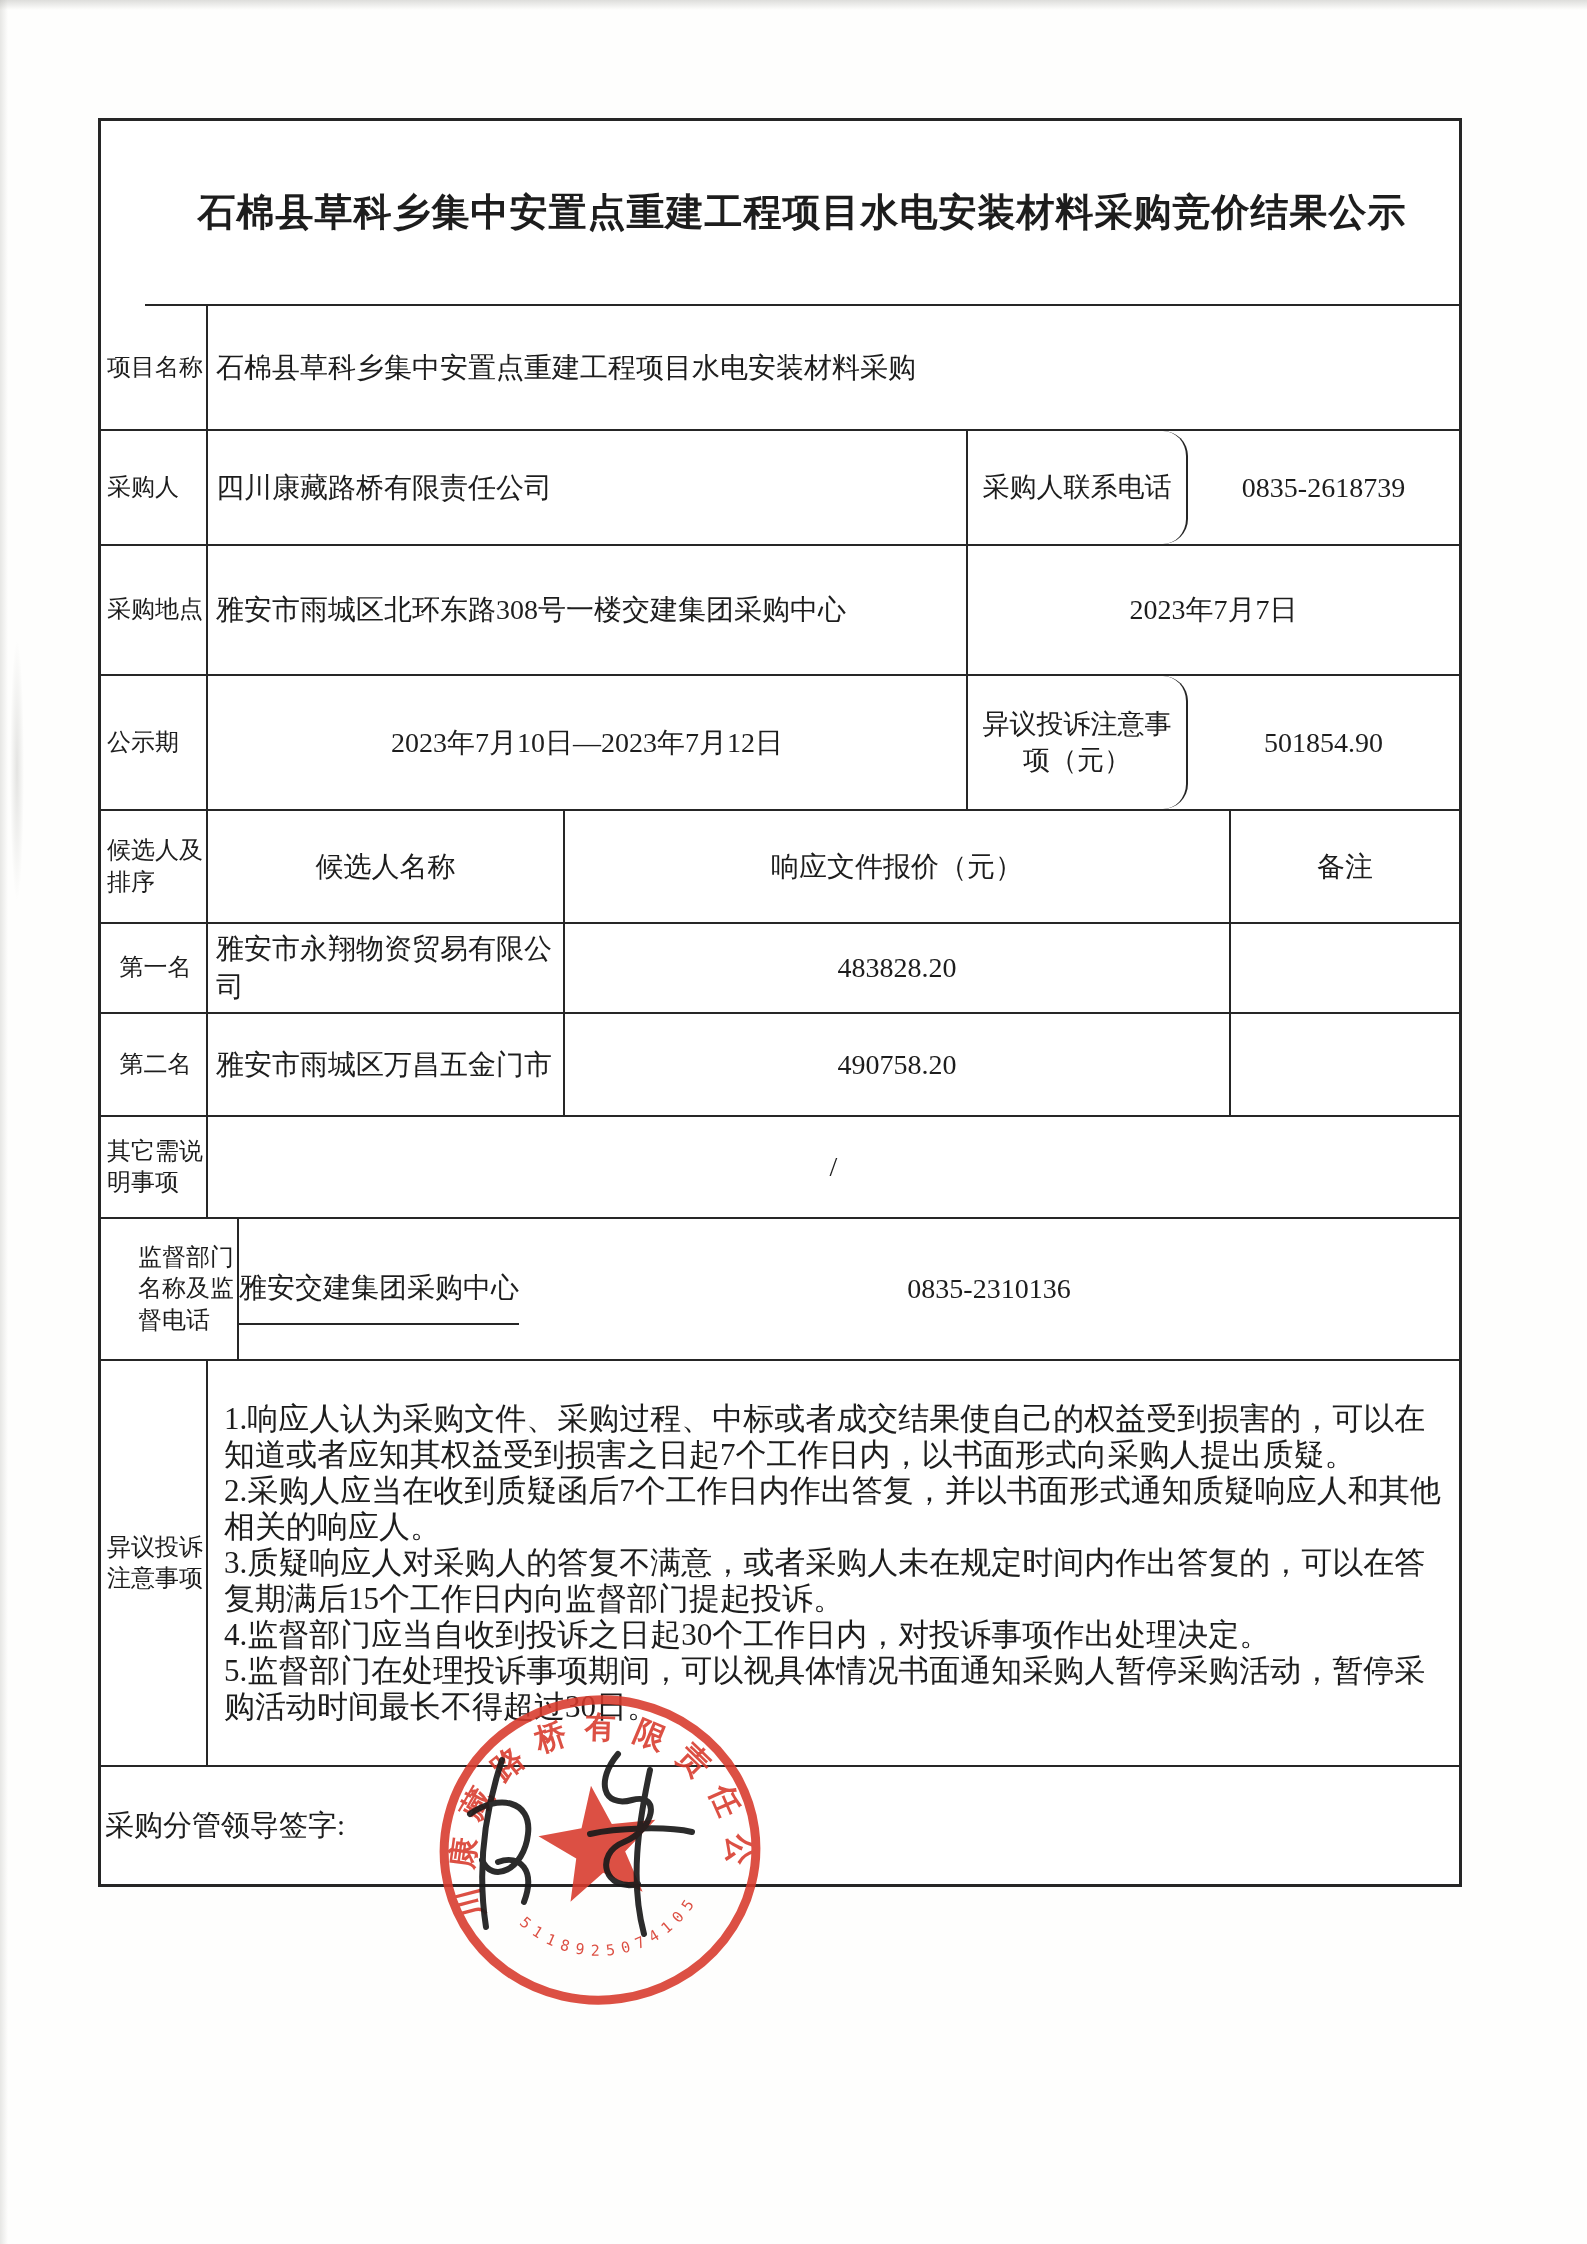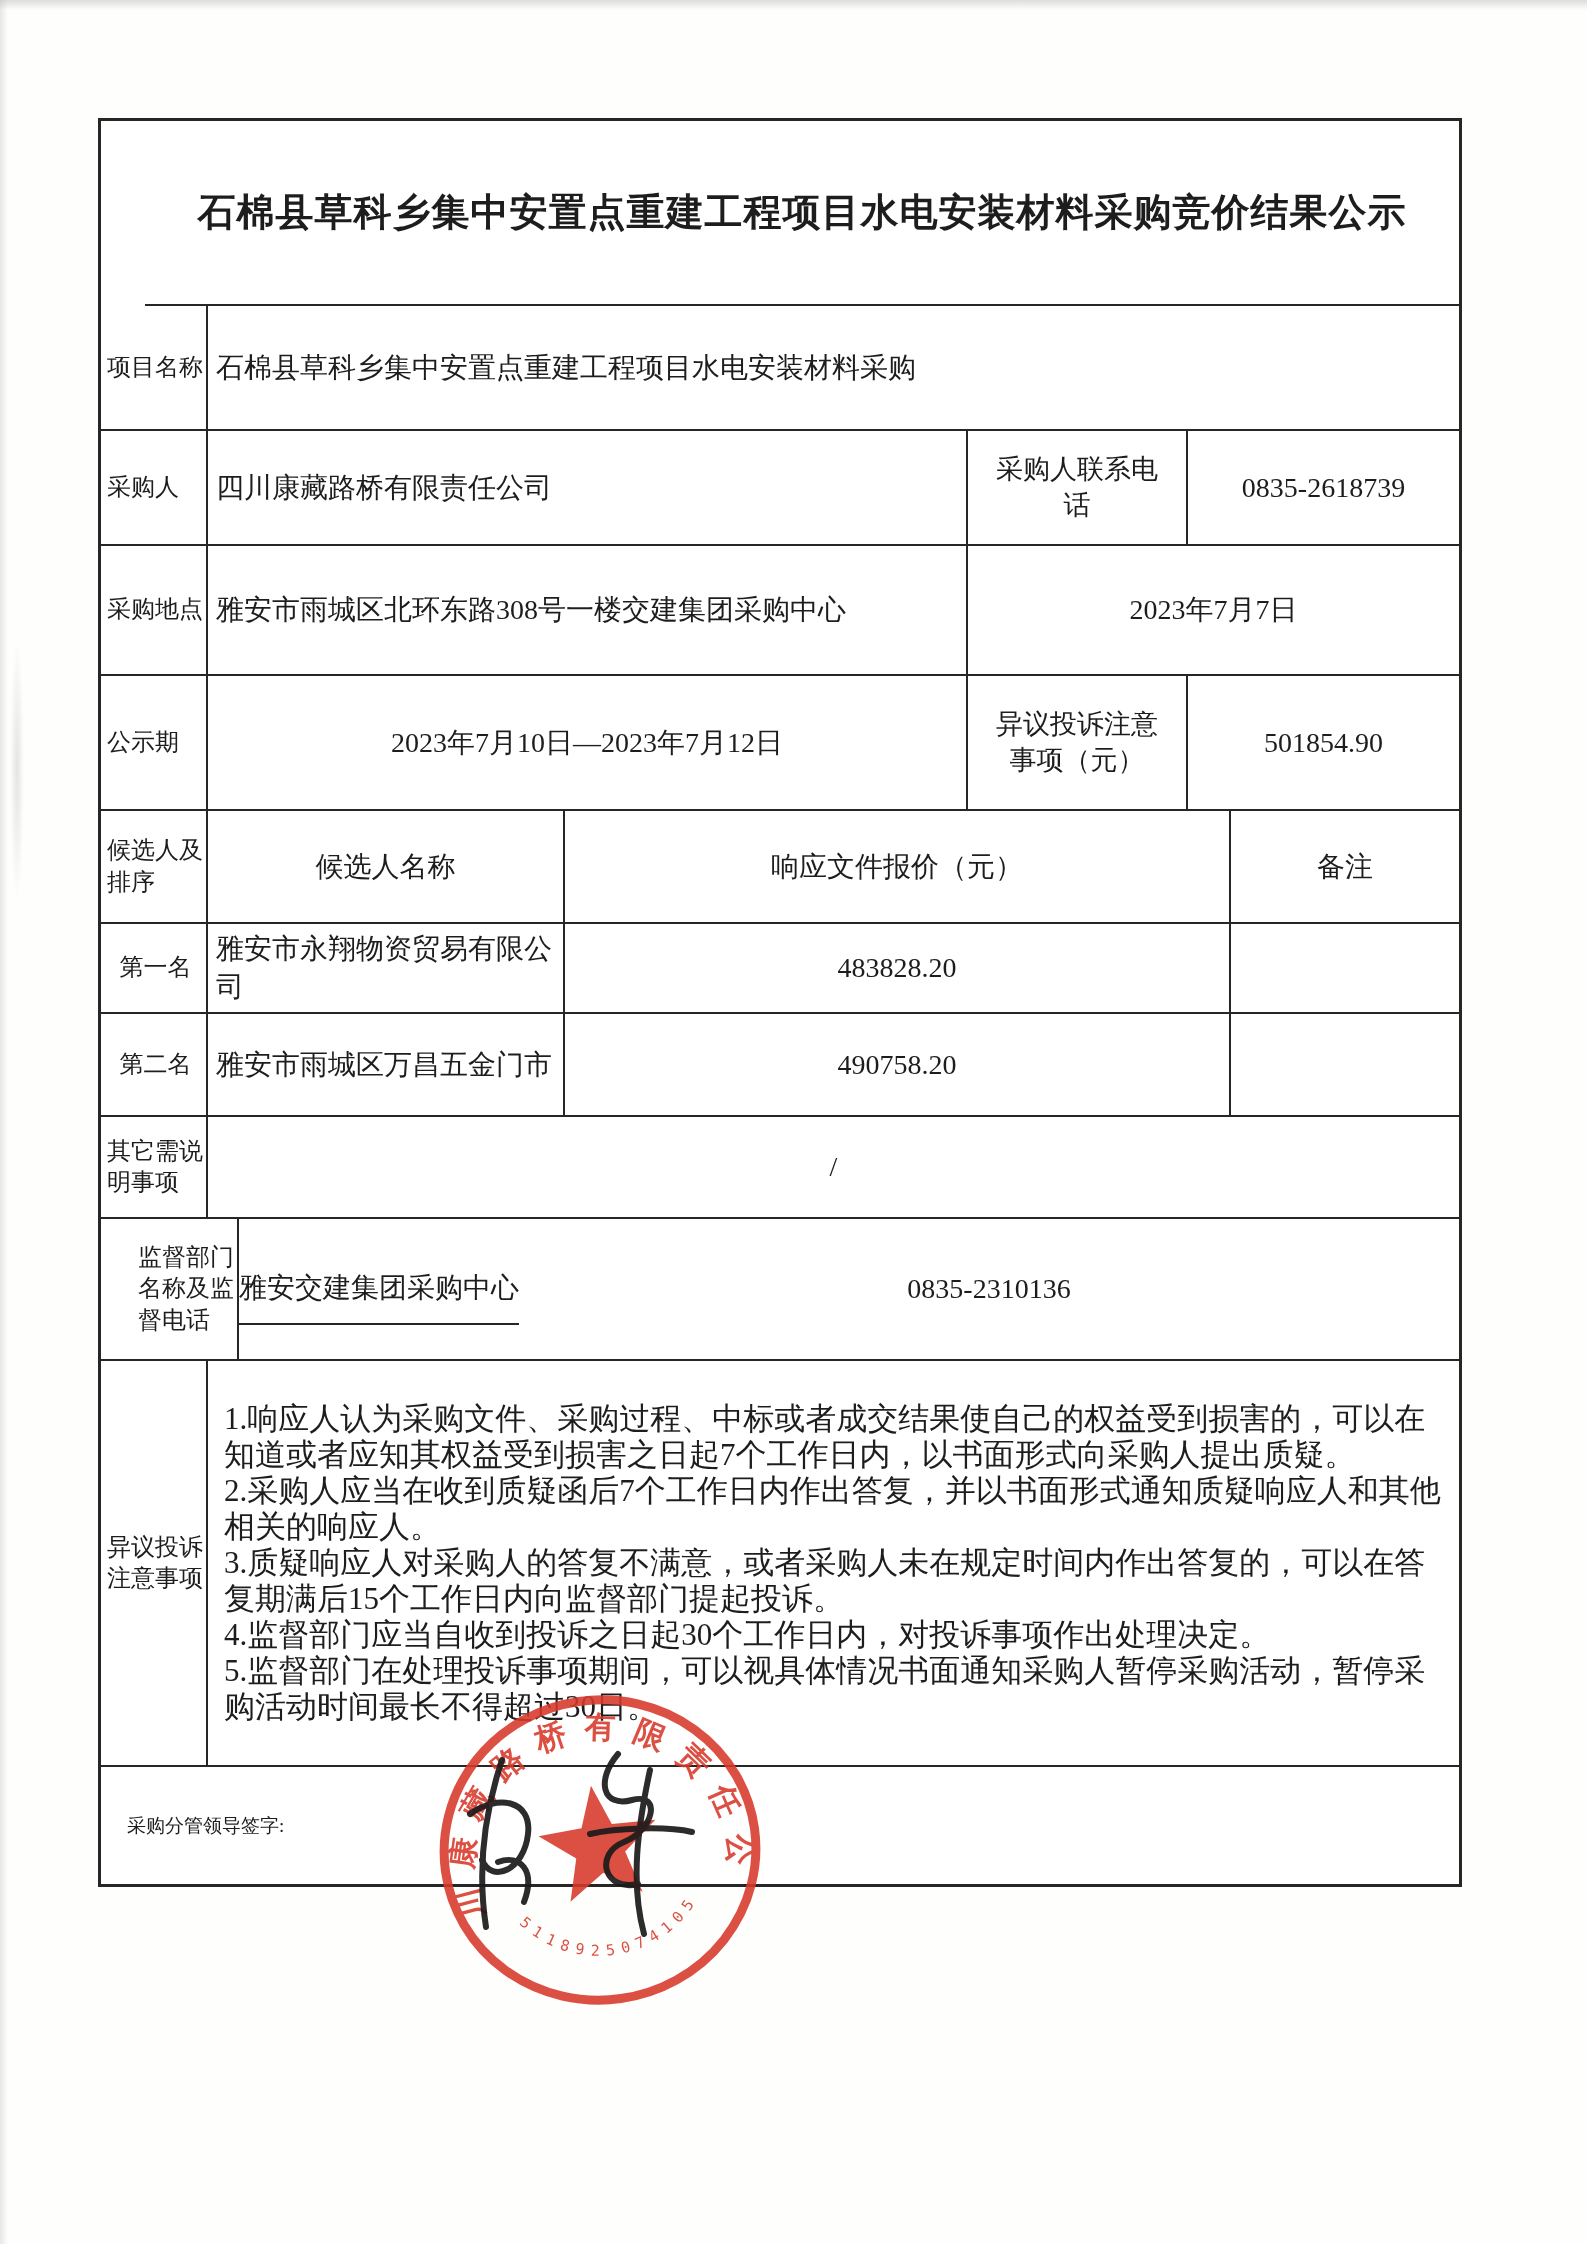--- a/index.html
+++ b/index.html
@@ -45,37 +45,37 @@
   .r-period{height:135px;}
   .r-candhead{height:113px;}
   .r-cand1{height:90px;}
   .r-cand2{height:103px;}
   .r-other{height:102px;font-family:Liberation Serif, serif;}
   .r-superv{height:142px;padding-left:31px;}
   .r-objection{height:406px;}
   .r-sign{height:117px;}
 
   .mid-col{width:760px;flex:0 0 760px;}
-  .sub-lab{width:220px;flex:0 0 220px;font-size:27px;padding:4px 21px;line-height:1.3;}
+  .sub-lab{width:220px;flex:0 0 220px;font-size:27px;padding:4px 7px;line-height:1.3;border-radius:25px;}
   .tail-col{flex:1 1 auto;}
 
   .c-name{width:357px;flex:0 0 357px;}
   .c-price{width:666px;flex:0 0 666px;}
   .c-remark{flex:1 1 auto;}
 
   .superv-right{flex:1 1 auto;display:flex;flex-direction:row;align-items:center;}
   .superv-top{height:72px;box-sizing:border-box;border-bottom:2px solid #262626;
     display:flex;align-items:center;justify-content:center;font-size:28px;}
   .superv-bottom{flex:1 1 auto;display:flex;align-items:center;justify-content:center;font-size:28px;}
 
   .objection-text{display:block;align-self:center;font-size:31px;line-height:36px;
     padding:6px 10px 6px 8px;}
   .objection-text p{margin:0;}
 
-  .sign-cell{font-size:19px;padding-left:26px;}
+  .sign-cell{font-size:29px;padding-left:4px;}
 
   .seal{position:absolute;left:430px;top:1685px;width:340px;height:330px;pointer-events:none;}
   .signature{position:absolute;left:440px;top:1742px;width:270px;height:220px;pointer-events:none;}
 </style>
 </head>
 <body>
 
 <div class="scan-edge-top"></div>
 <div class="scan-edge-left"></div>
 <div class="scan-smudge"></div>

